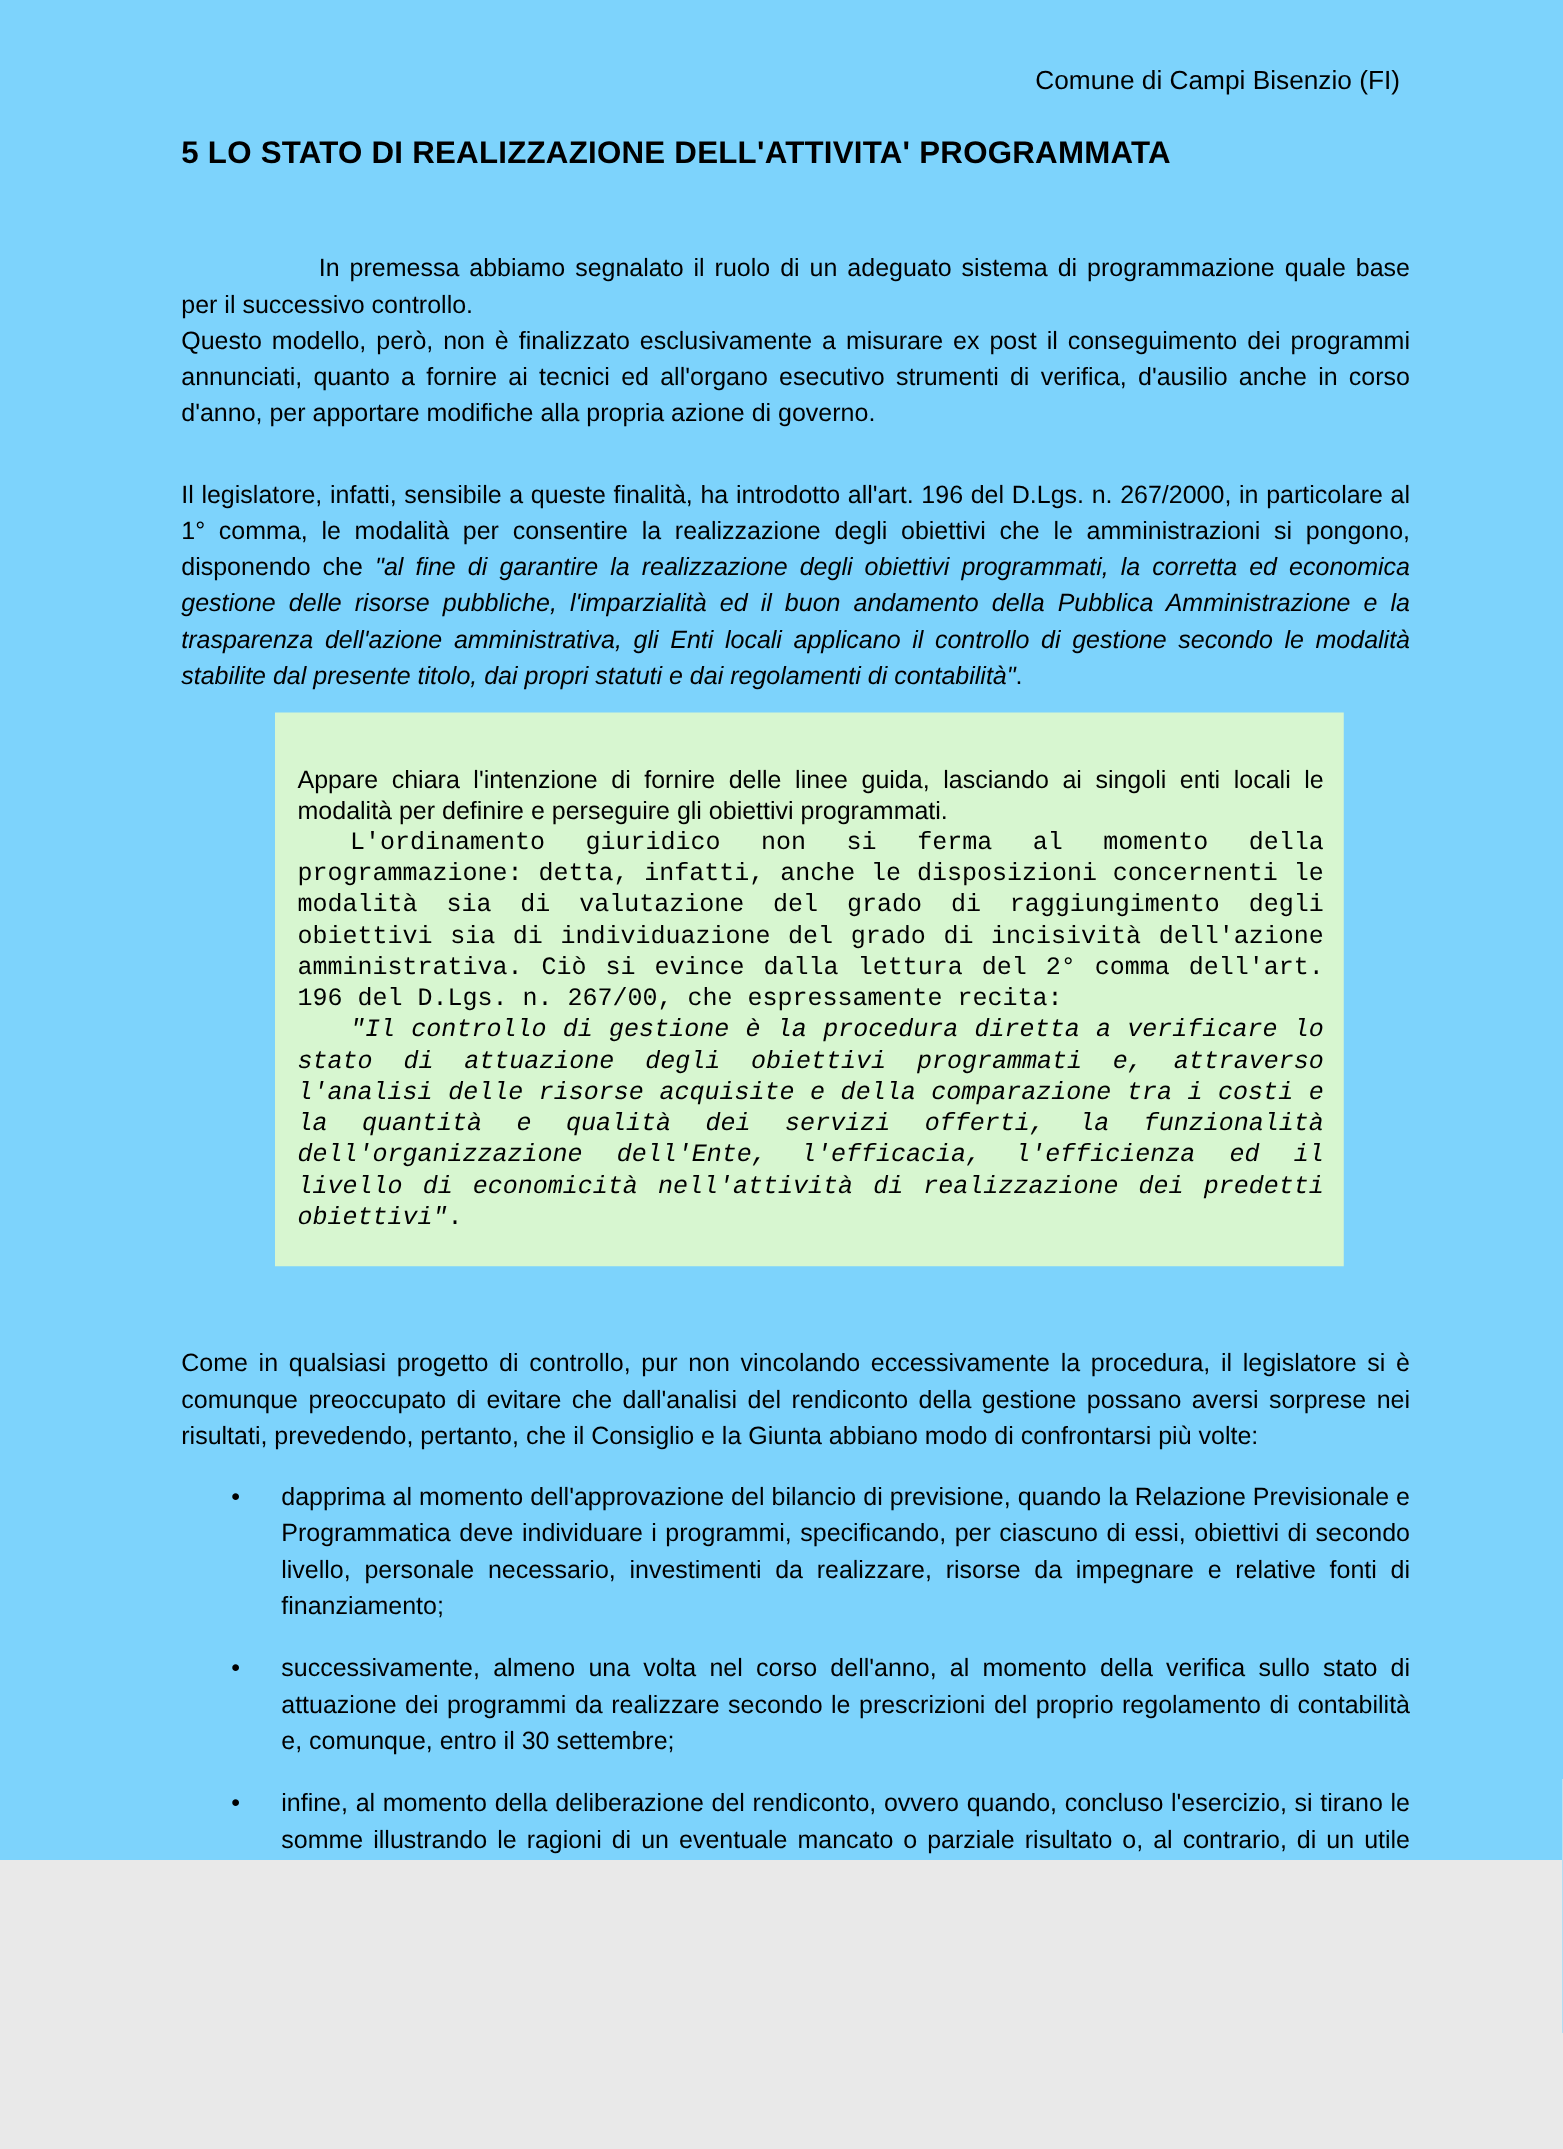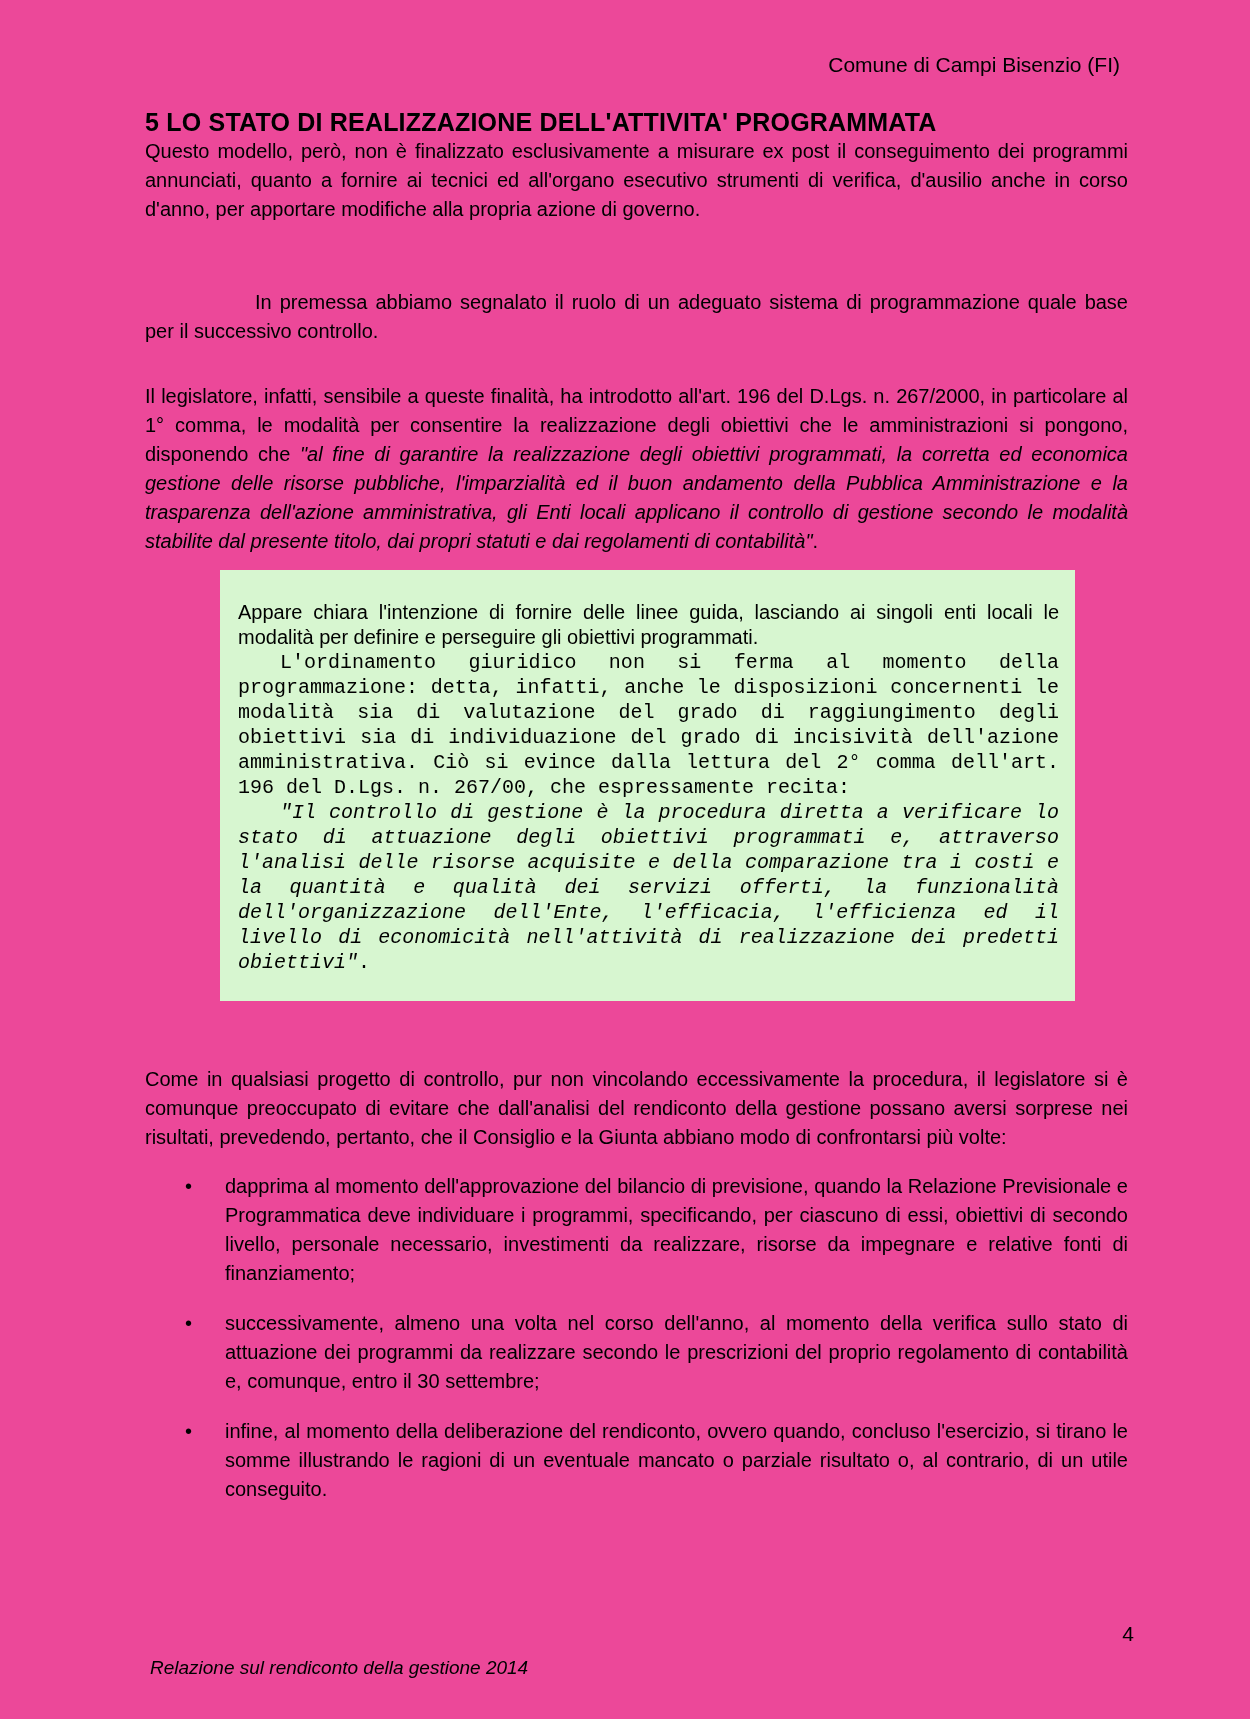--- a/index.html
+++ b/index.html
@@ -1,20 +1,20 @@
 <!DOCTYPE html>
 <html lang="it"><head>
 <meta charset="utf-8">
 <style>
   html,body { margin:0; padding:0; background:#e9e9e9; }
   .page {
     position:relative;
-    width:1250px; height:1719px;
+    width:1250px; height:1488px;
     margin:0 auto;
-    background:#ec4899;
+    background:#7dd3fc;
     font-family:"Liberation Sans","DejaVu Sans",sans-serif;
     color:#000000;
     overflow:hidden;
   }
   .header {
     padding:52px 130px 0 0;
     text-align:right;
     font-size:21px;
     line-height:26px;
   }
@@ -33,21 +33,21 @@
     text-align:justify;
   }
   .first-block { margin-top:64px; }
   .indent-first { text-indent:110px; }
   .gap-top { margin-top:36px; }
   .it { font-style:italic; }
   .greenbox {
     box-sizing:border-box;
     margin:14px 0 0 220px;
     width:855px;
-    padding:30px 16px 26px 18px;
+    padding:42px 16px 26px 18px;
     font-size:20px;
     line-height:25px;
     text-align:justify;
   }
   .greenbox p { margin:0; }
   .box-indent { text-indent:42px;font-family:Liberation Mono, monospace; }
   .box-gap { margin-top:26px; }
   .after-box { margin-top:64px; }
   ul.bullets {
     list-style:none;
@@ -81,22 +81,22 @@
 </style>
 </head>
 <body>
 
 <div class="page">
 
   <div class="header">Comune di Campi Bisenzio (FI)</div>
 
   <h1 class="title">5 LO STATO DI REALIZZAZIONE DELL'ATTIVITA' PROGRAMMATA</h1>
 
+  <p class="body first-block indent-first">In premessa abbiamo segnalato il ruolo di un adeguato sistema di programmazione quale base per il successivo controllo.</p>
   <p class="body">Questo modello, però, non è finalizzato esclusivamente a misurare ex post il conseguimento dei programmi annunciati, quanto a fornire ai tecnici ed all'organo esecutivo strumenti di verifica, d'ausilio anche in corso d'anno, per apportare modifiche alla propria azione di governo.</p>
-  <p class="body first-block indent-first">In premessa abbiamo segnalato il ruolo di un adeguato sistema di programmazione quale base per il successivo controllo.</p>
 
   <p class="body gap-top"><span>Il legislatore, infatti, sensibile a queste finalità, ha introdotto all'art. 196 del D.Lgs. n. 267/2000, in particolare al 1° comma, le modalità per consentire la realizzazione degli obiettivi che le amministrazioni si pongono, disponendo che </span><span class="it">"al fine di garantire la realizzazione degli obiettivi programmati, la corretta ed economica gestione delle risorse pubbliche, l'imparzialità ed il buon andamento della Pubblica Amministrazione e la trasparenza dell'azione amministrativa, gli Enti locali applicano il controllo di gestione secondo le modalità stabilite dal presente titolo, dai propri statuti e dai regolamenti di contabilità"</span><span>.</span></p>
 
   <div class="greenbox" style="background: rgb(215, 246, 208);">
     <p>Appare chiara l'intenzione di fornire delle linee guida, lasciando ai singoli enti locali le modalità per definire e perseguire gli obiettivi programmati.</p>
     <p class="box-gap box-indent">L'ordinamento giuridico non si ferma al momento della programmazione: detta, infatti, anche le disposizioni concernenti le modalità sia di valutazione del grado di raggiungimento degli obiettivi sia di individuazione del grado di incisività dell'azione amministrativa. Ciò si evince dalla lettura del 2° comma dell'art. 196 del D.Lgs. n. 267/00, che espressamente recita:</p>
     <p class="box-indent"><span class="it">"Il controllo di gestione è la procedura diretta a verificare lo stato di attuazione degli obiettivi programmati e, attraverso l'analisi delle risorse acquisite e della comparazione tra i costi e la quantità e qualità dei servizi offerti, la funzionalità dell'organizzazione dell'Ente, l'efficacia, l'efficienza ed il livello di economicità nell'attività di realizzazione dei predetti obiettivi"</span><span>.</span></p>
   </div>
 
   <p class="body after-box">Come in qualsiasi progetto di controllo, pur non vincolando eccessivamente la procedura, il legislatore si è comunque preoccupato di evitare che dall'analisi del rendiconto della gestione possano aversi sorprese nei risultati, prevedendo, pertanto, che il Consiglio e la Giunta abbiano modo di confrontarsi più volte:</p>

